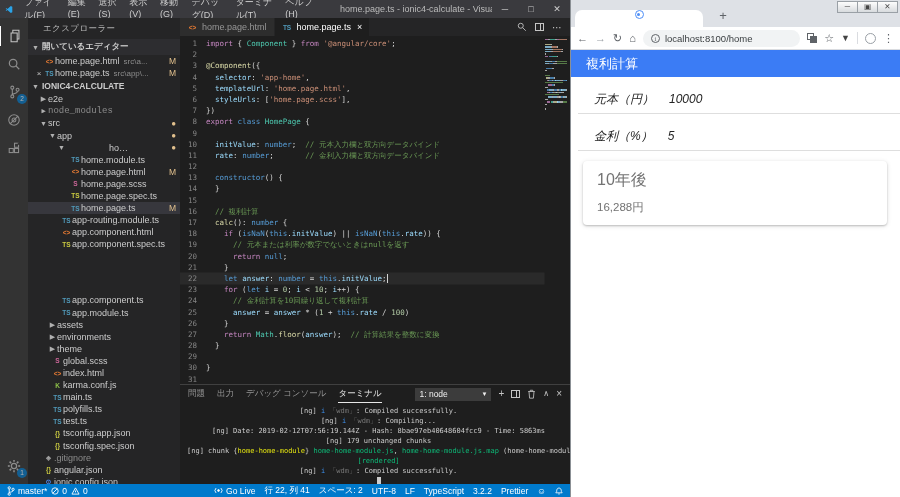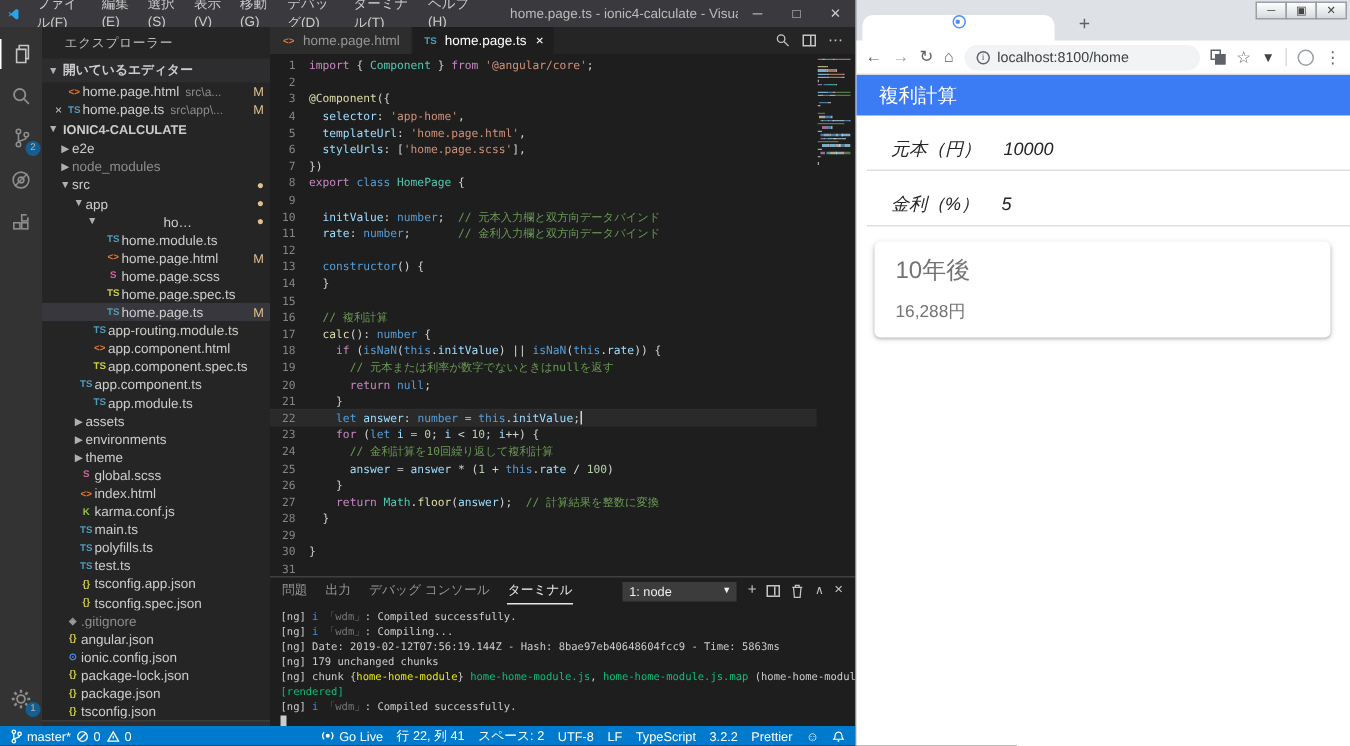--- a/index.html
+++ b/index.html
@@ -73,21 +73,21 @@
   
   .panel{height:100px;flex:none;background:#1e1e1e;border-top:1px solid rgba(128,128,128,.35);display:flex;flex-direction:column;}
   .panel-tabs{height:18px;display:flex;align-items:center;padding-left:8px;flex:none;}
   .ptab{font-size:8.5px;color:#969696;margin-right:12px;height:100%;display:flex;align-items:center;text-transform:none;}
   .ptab.active{color:#e7e7e7;border-bottom:1px solid #e7e7e7;}
   .panel-right{margin-left:auto;display:flex;align-items:center;gap:7px;padding-right:8px;color:#c5c5c5;}
   .tselect{background:#3c3c3c;color:#f0f0f0;font-size:8.5px;height:13px;line-height:13px;padding:0 4px;min-width:76px;display:flex;}
   .tselect .car{margin-left:auto;font-size:6px;}
   .picon{font-size:10px;line-height:10px;}
   .terminal{flex:1;padding:3px 0 0 7px;font-family:"DejaVu Sans Mono",monospace;font-size:7px;overflow:hidden;}
-  .tline{height:10px;line-height:10px;white-space:nowrap;color:#cccccc;}
+  .tline{height:10px;line-height:10px;white-space:nowrap;color:#cccccc;text-align:center;}
   .tm-d{color:#cccccc}.tm-blue{color:#3b8eea}.tm-dim{color:#767676}.tm-yellow{color:#e5e510}.tm-green{color:#0dbc79}
   .tcursor{display:inline-block;width:4px;height:8px;background:#cccccc;vertical-align:middle;}
 
   
   .statusbar{position:absolute;bottom:0;left:0;width:570px;height:13px;background:#007acc;color:#ffffff;
     display:flex;align-items:center;font-size:8.5px;padding:0 7px;white-space:nowrap;}
   .sb-left{display:flex;align-items:center;gap:4px;}
   .sb-right{margin-left:auto;display:flex;align-items:center;gap:9px;}
   .sb-item{display:flex;align-items:center;gap:3px;}
 
@@ -233,21 +233,21 @@
         </div>
       <div class="sb-section project">
         <span class="chev">▼</span>
         <span>IONIC4-CALCULATE</span>
       </div>
       <div>
           <div class="trow" style="padding-left: 11px;">
             <span class="chev">▶</span>
             <span class="lbl">e2e</span>
           </div>
-          <div class="trow dim" style="padding-left: 11px;">
+          <div class="trow dim" style="padding-left: 11px; font-family: Liberation Mono, monospace;">
             <span class="chev">▶</span>
             <span class="lbl">node_modules</span>
           </div>
           <div class="trow" style="padding-left: 11px;">
             <span class="chev">▼</span>
             <span class="lbl">src</span>
             <span class="dot">●</span>
           </div>
           <div class="trow" style="padding-left: 20px;">
             <span class="chev">▼</span>
@@ -294,21 +294,21 @@
           <div class="trow" style="padding-left: 29px;">
             <span style="width: 4px; flex: 0 0 auto;"></span>
             <span class="fi fi-html">&lt;&gt;</span>
             <span class="lbl">app.component.html</span>
           </div>
           <div class="trow" style="padding-left: 29px;">
             <span style="width: 4px; flex: 0 0 auto;"></span>
             <span class="fi fi-tsy">TS</span>
             <span class="lbl">app.component.spec.ts</span>
           </div>
-          <div class="trow" style="padding-left: 20px;">
+          <div class="trow" style="padding-left: 29px; margin-top: 44px;">
             <span style="width: 4px; flex: 0 0 auto;"></span>
             <span class="fi fi-ts">TS</span>
             <span class="lbl">app.component.ts</span>
           </div>
           <div class="trow" style="padding-left: 29px;">
             <span style="width: 4px; flex: 0 0 auto;"></span>
             <span class="fi fi-ts">TS</span>
             <span class="lbl">app.module.ts</span>
           </div>
           <div class="trow" style="padding-left: 20px;">

